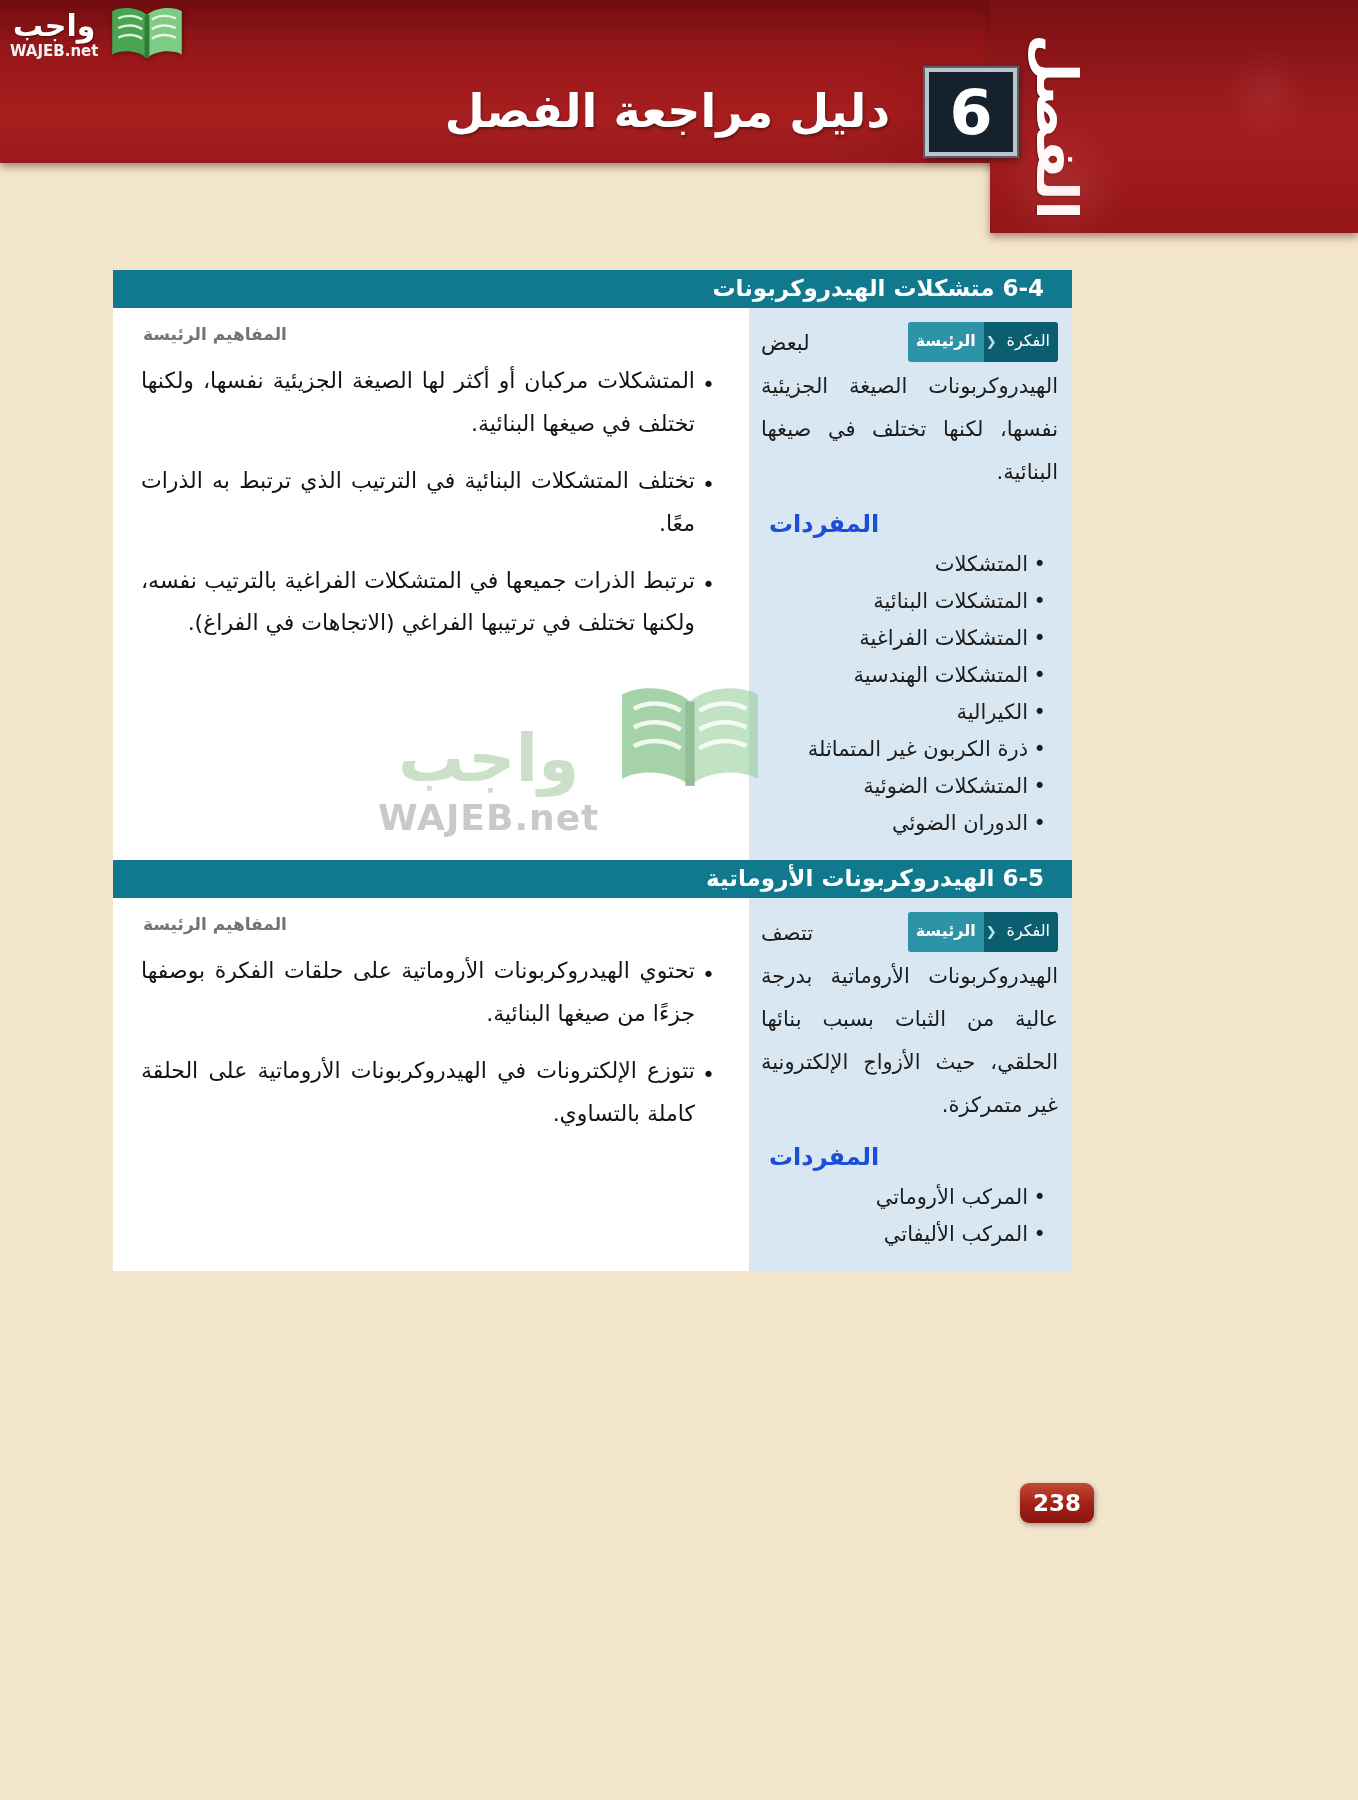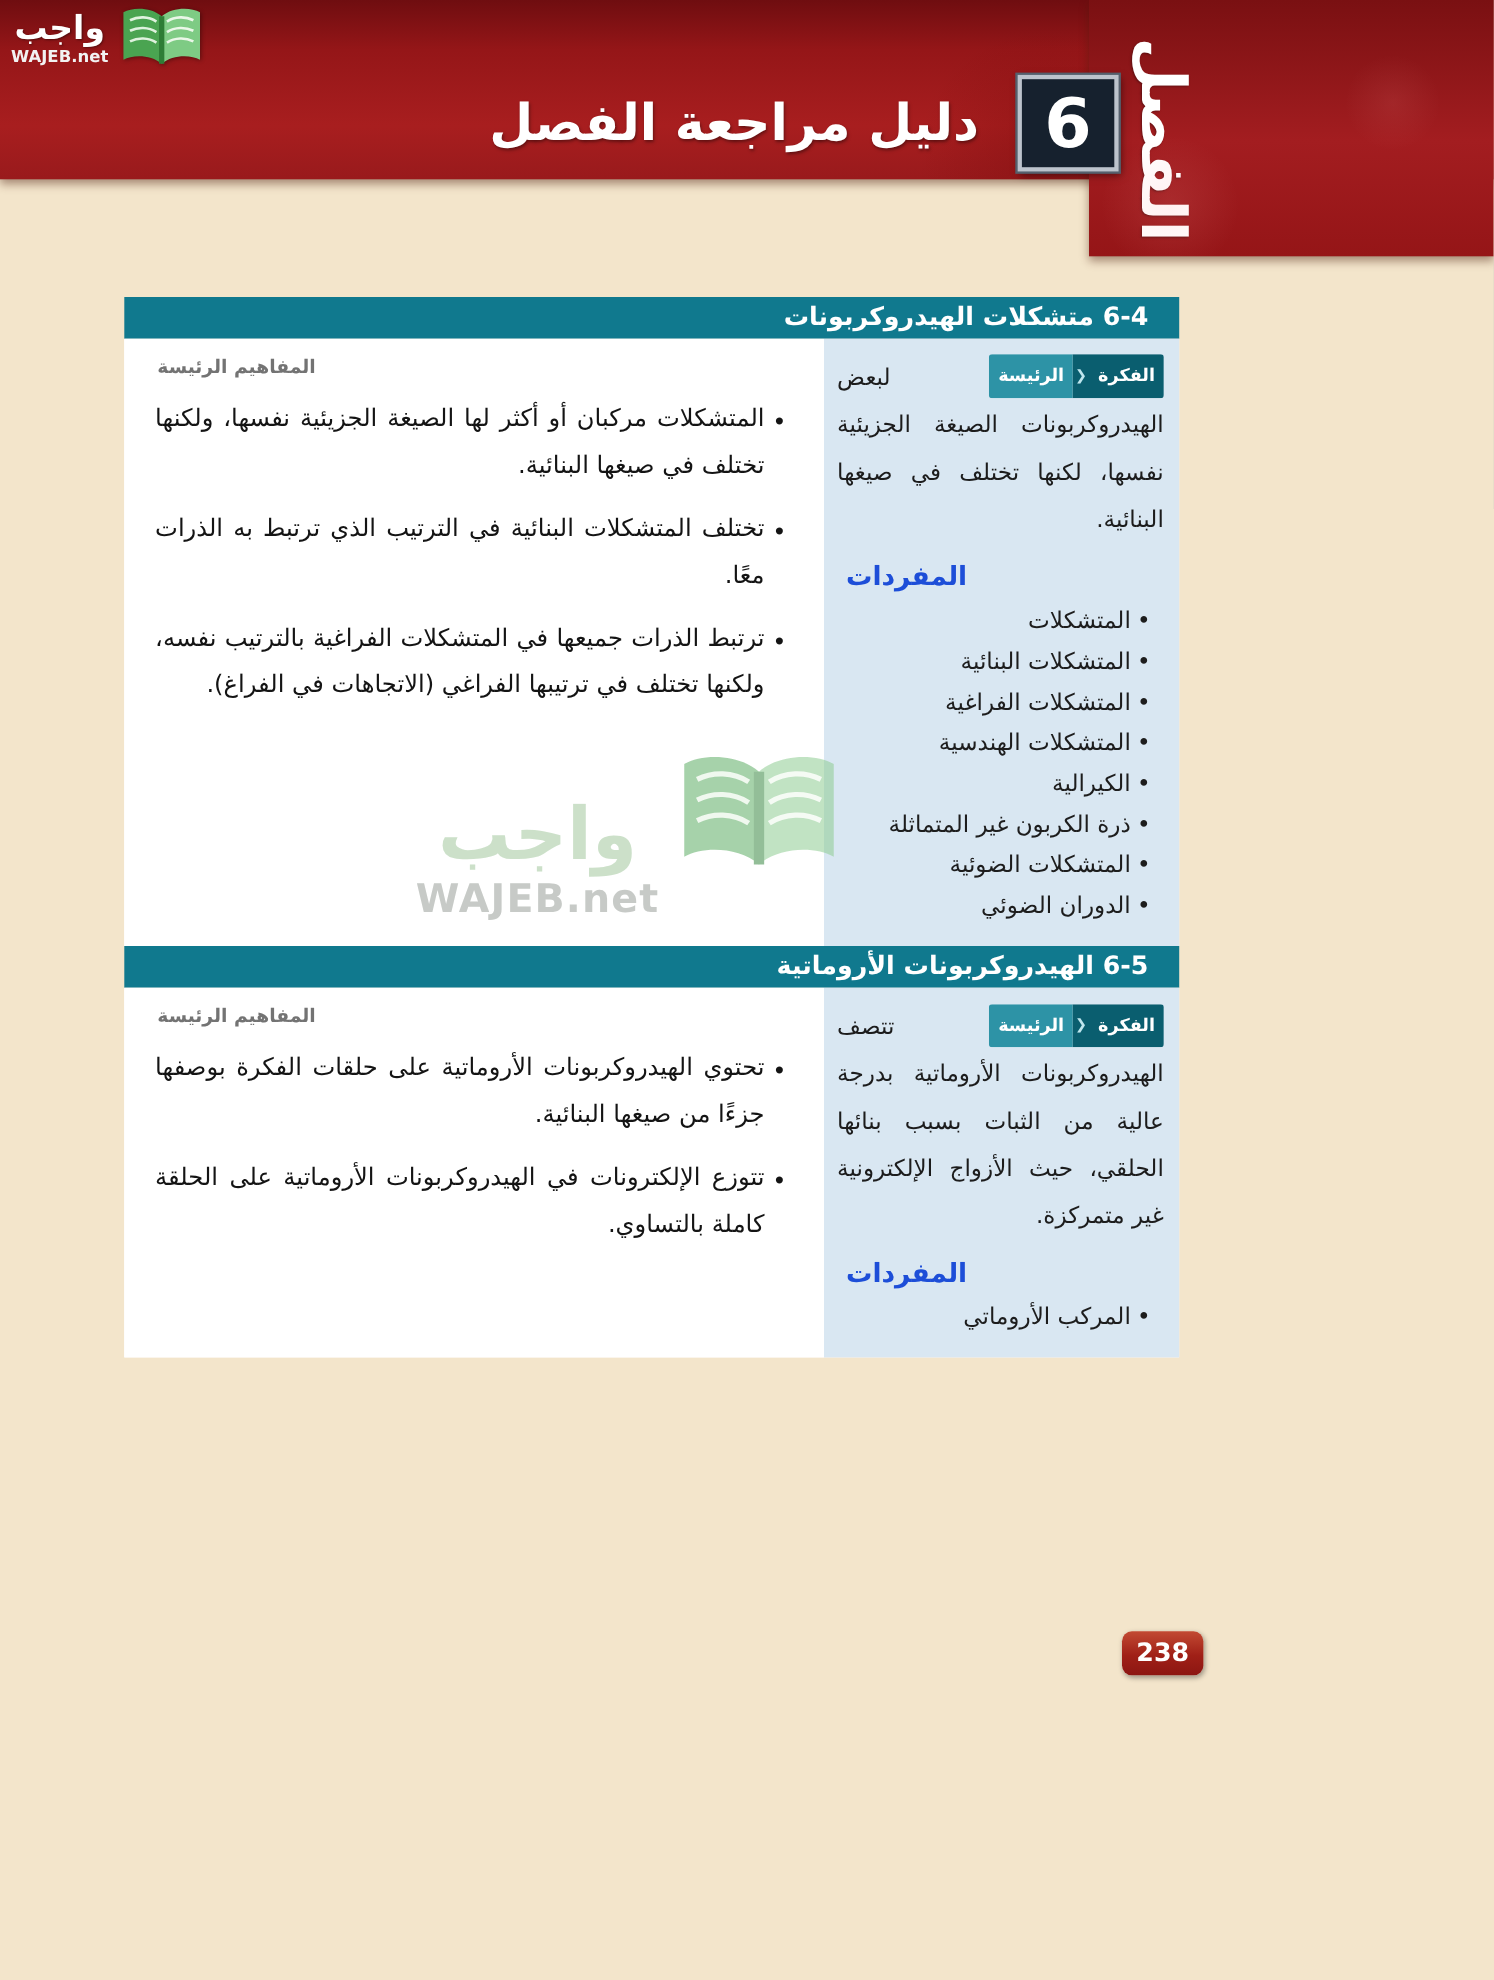--- a/index.html
+++ b/index.html
@@ -60,21 +60,21 @@
   .s1 .section-body { min-height:478px; }
   .s2 .section-body { min-height:293px; }
 
   .col-side { width:323px; background:#d9e7f2; padding:14px 14px 18px 12px; }
   .col-main { flex:1; padding:8px 22px 18px 28px; background:#fff; }
 
   .main-idea { font-size:21px; line-height:2.05; color:#1c1c1c;
     text-align:justify; }
   .idea-badge { display:inline-flex; align-items:stretch; vertical-align:middle;
     margin-left:7px; border-radius:3px; overflow:hidden; transform:translateY(-2px); }
-  .badge-a { background:#0a5e6f; color:#fff; font-size:16px; font-weight:bold;
+  .badge-a { background:#0a5e6f; color:#fff; font-size:16px; font-weight:normal;
     padding:3px 8px 4px; }
   .badge-arrow { background:#0a5e6f; color:#bfe6ee; font-size:13px;
     display:flex; align-items:center; padding:0 2px; }
   .badge-b { background:#2d93a6; color:#fff; font-size:16px; font-weight:bold;
     padding:3px 8px 4px; }
 
   .vocab-title { color:#1d4ed8; font-size:24px; font-weight:bold;
     margin:16px 8px 8px; text-align:left; }
   .vocab-list { list-style:none; font-size:21px; color:#1d1d1d; }
   .vocab-list li { padding:6px 30px 7px 0; position:relative; text-align:right; }
@@ -177,20 +177,21 @@
             <span class="idea-badge">
               <span class="badge-a">الفكرة</span>
               <span class="badge-arrow">❮</span>
               <span class="badge-b">الرئيسة</span>
             </span>
             <span>تتصف الهيدروكربونات الأروماتية بدرجة عالية من الثبات بسبب بنائها الحلقي، حيث الأزواج الإلكترونية غير متمركزة.</span>
           </p>
           <h3 class="vocab-title">المفردات</h3>
           <ul class="vocab-list">
             <li>المركب الأروماتي</li>
+            <li>المركب الأليفاتي</li>
           </ul>
         </aside>
         <div class="col-main">
           <h3 class="concepts-title">المفاهيم الرئيسة</h3>
           <ul class="concepts-list">
             <li>تحتوي الهيدروكربونات الأروماتية على حلقات الفكرة بوصفها جزءًا من صيغها البنائية.</li>
             <li>تتوزع الإلكترونات في الهيدروكربونات الأروماتية على الحلقة كاملة بالتساوي.</li>
           </ul>
         </div>
       </div>

